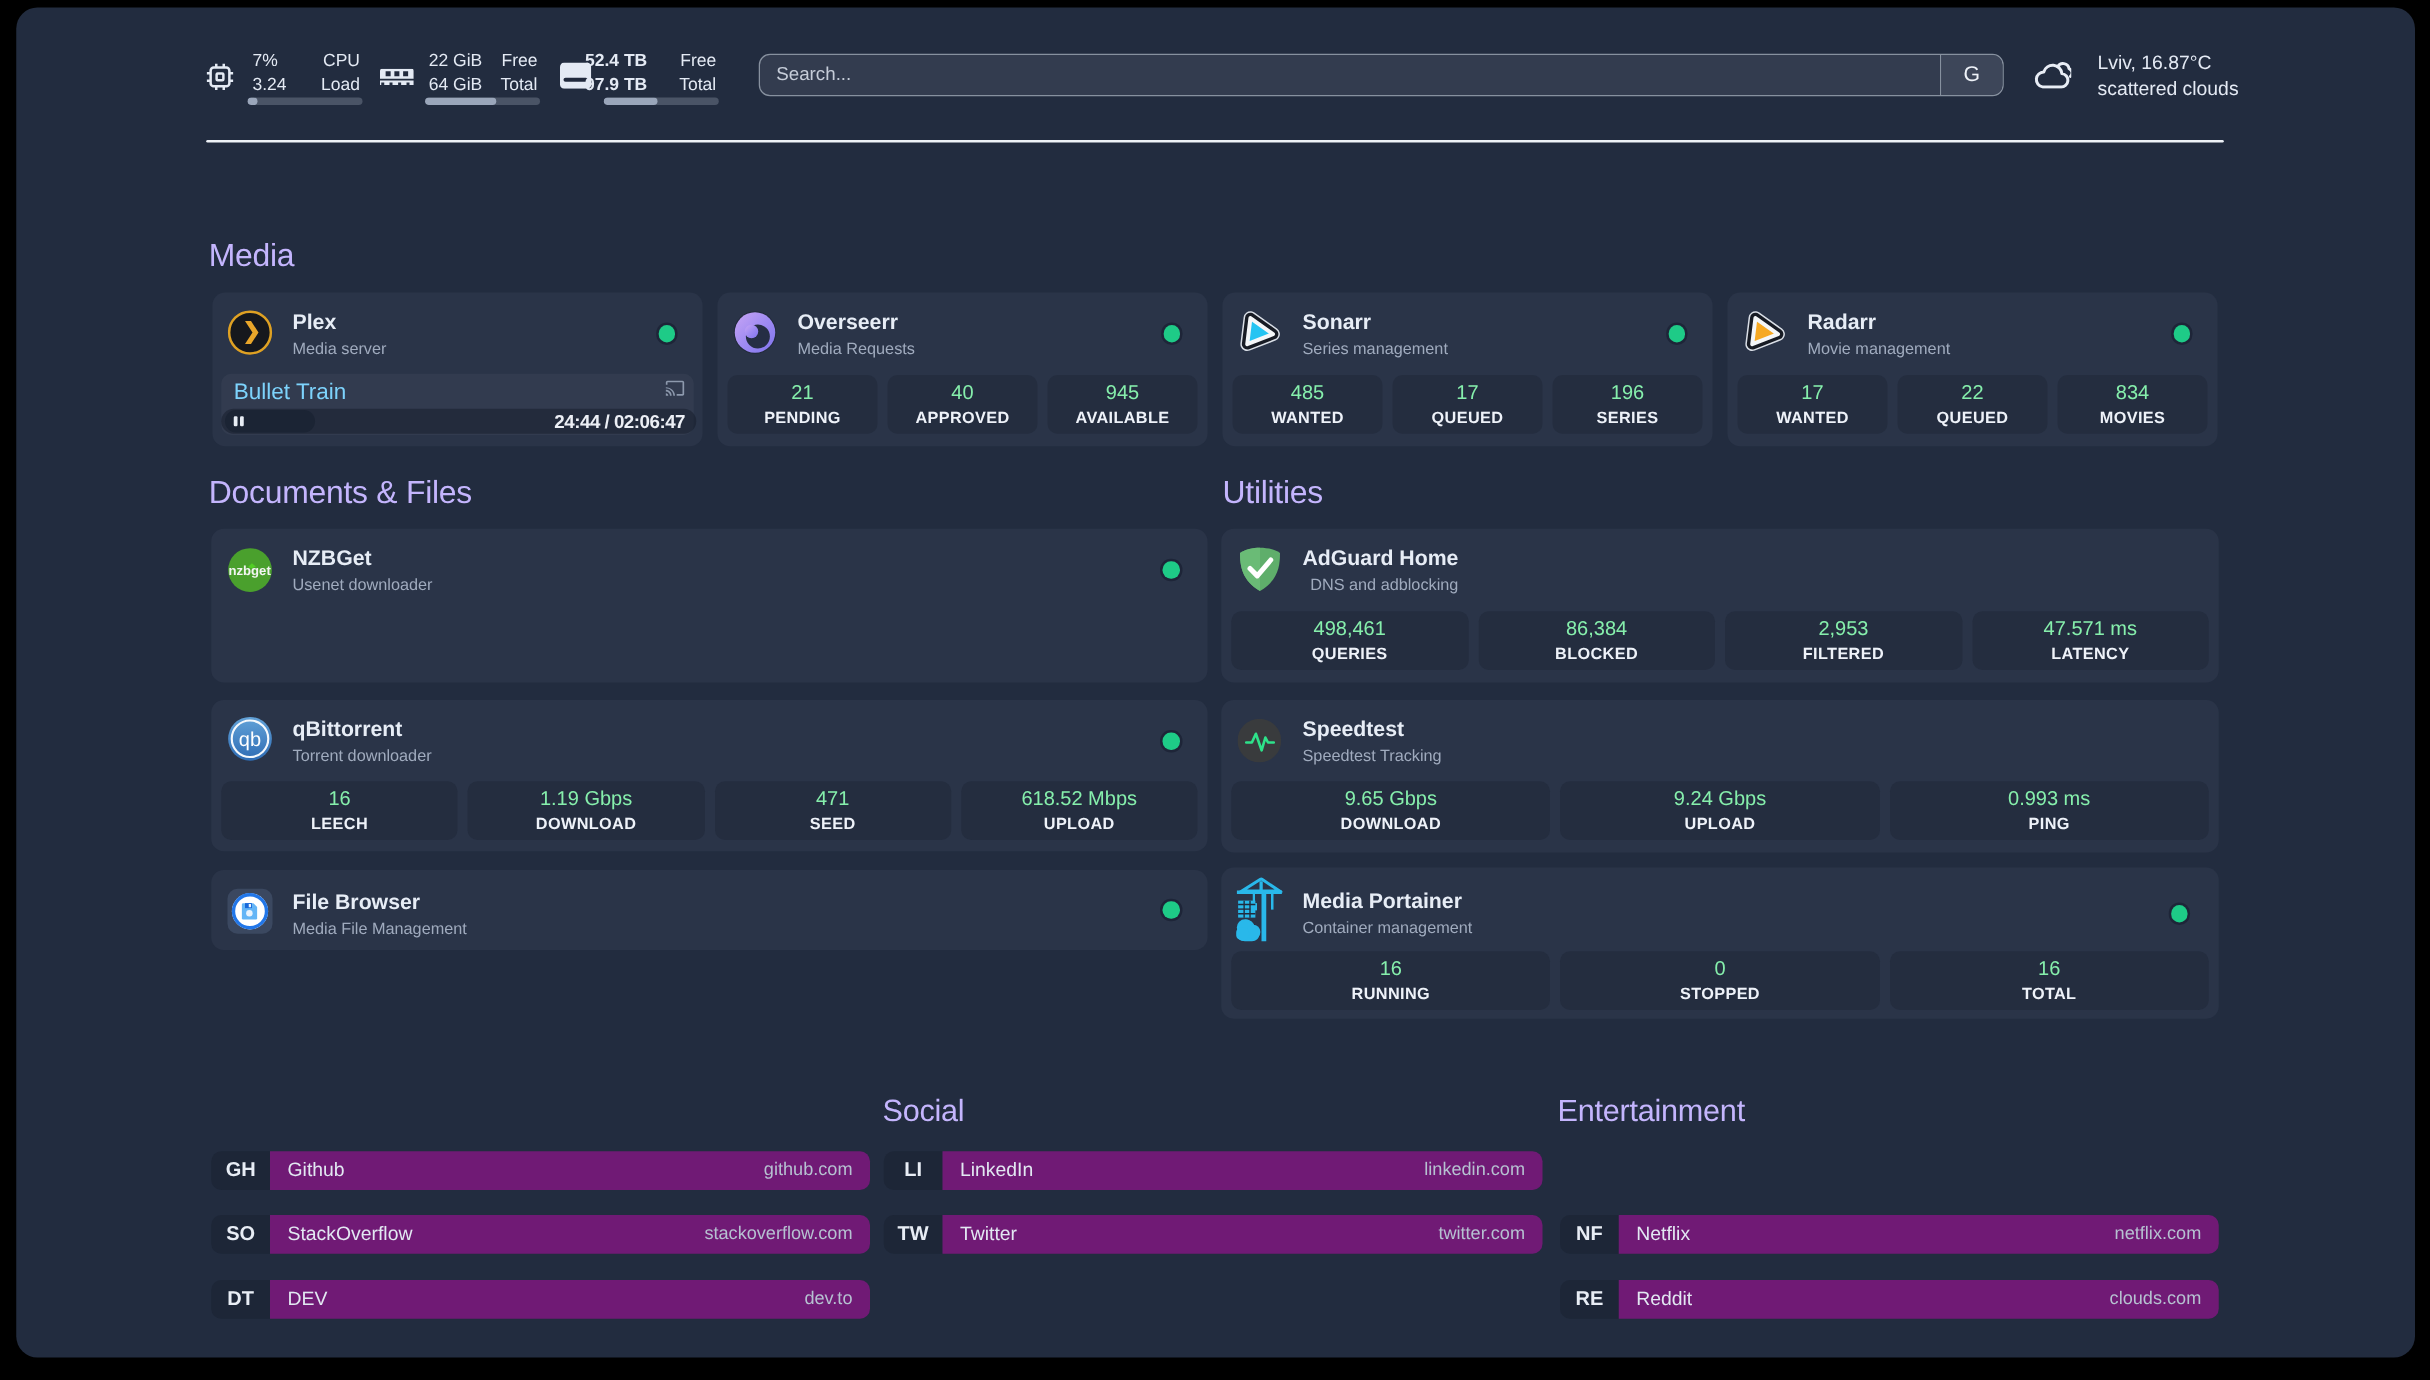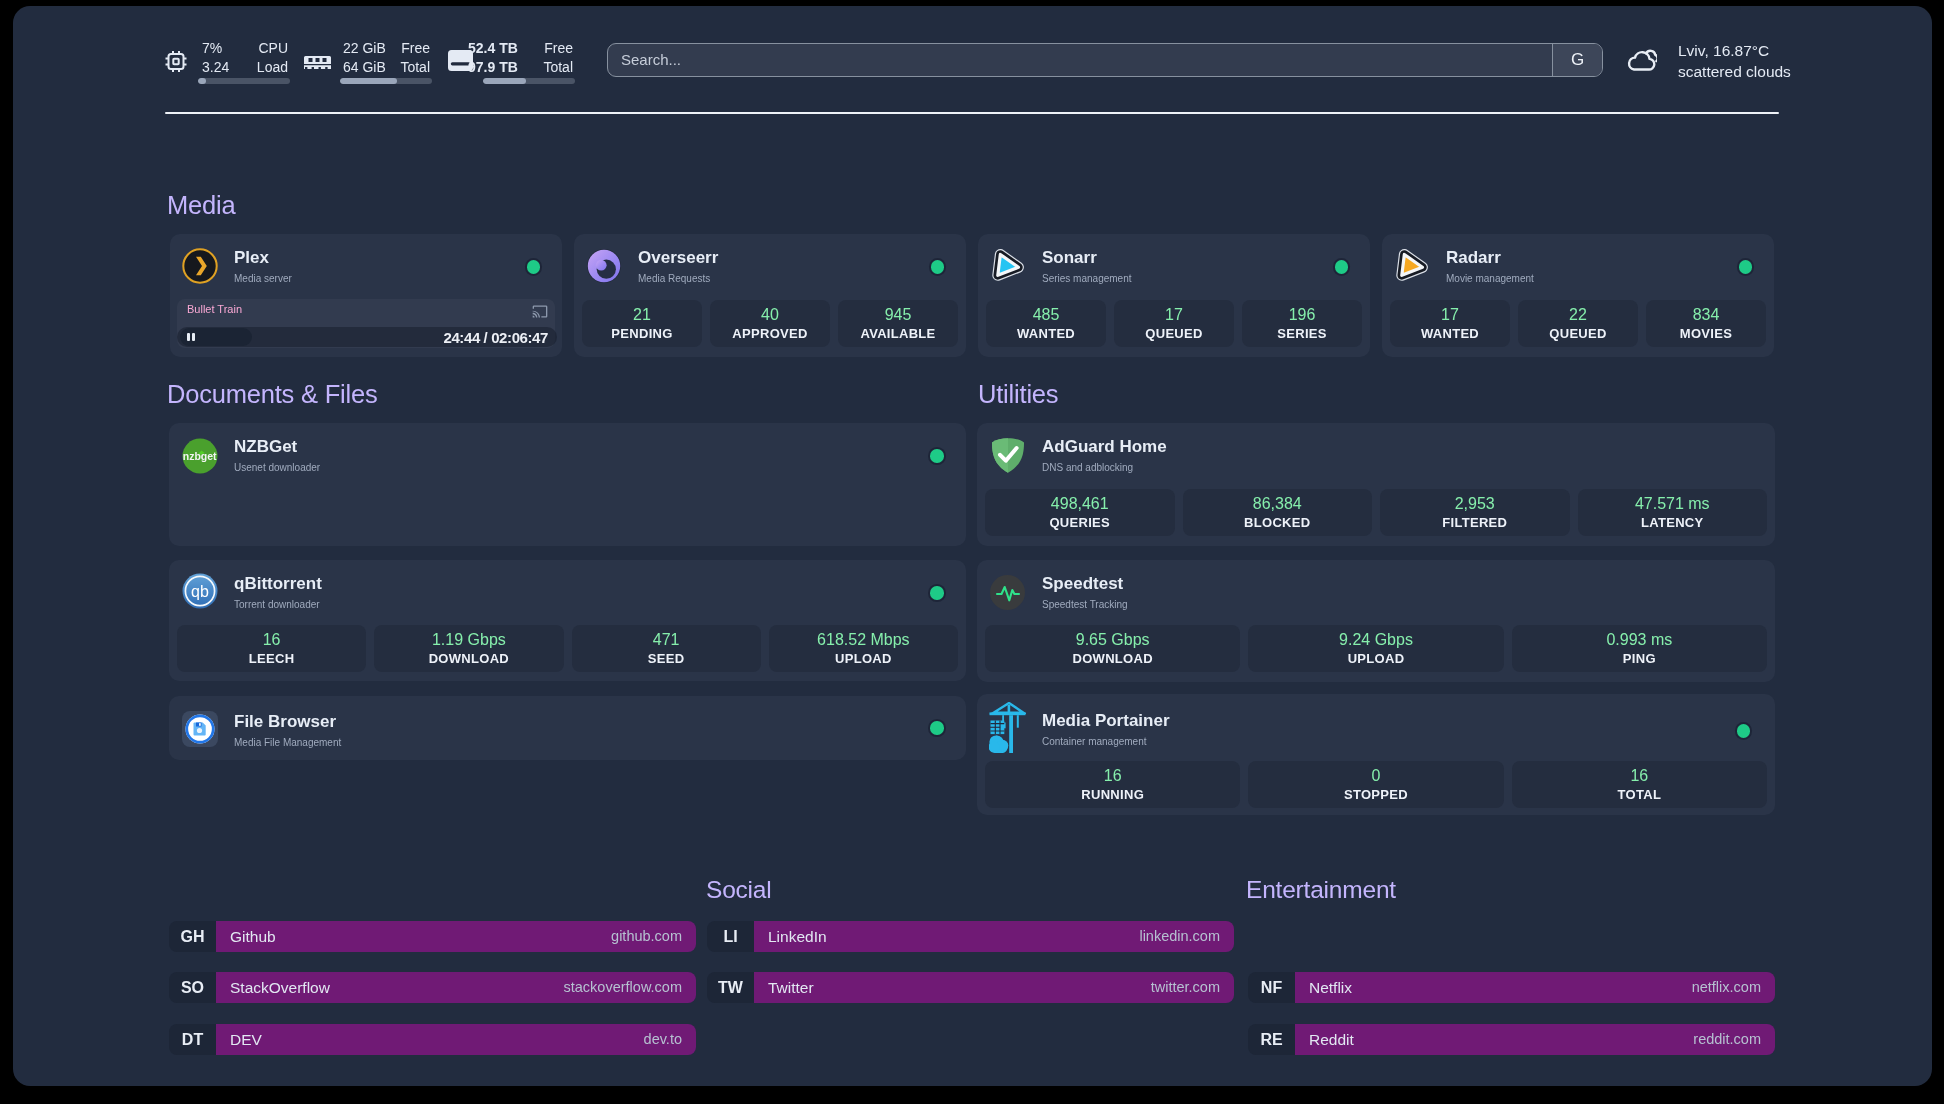--- a/index.html
+++ b/index.html
@@ -26,21 +26,21 @@
   .bar>i{display:block;height:100%;background:#9aa6ba;border-radius:3px;}
   .search{position:absolute;left:607px;top:43px;width:996px;height:34px;border:1.5px solid #87919f;border-radius:9px;background:#333c4f;}
   .search .ph{position:absolute;left:13px;top:7px;font-size:15px;color:#c6cdd9;}
   .search .g{position:absolute;right:0;top:0;width:50px;height:32px;background:#3d4659;border-left:1.5px solid #87919f;border-radius:0 8px 8px 0;text-align:center;line-height:32px;font-size:17px;color:#eef2f8;}
 
   .sect{position:absolute;font-size:25.5px;color:#c4b5fd;font-weight:400;letter-spacing:-0.2px;}
 
   .card{position:absolute;background:var(--card);border-radius:10px;}
   .icontitle{position:absolute;left:64px;top:13px;}
   .icontitle .t{font-size:17px;font-weight:700;color:var(--title);line-height:21px;}
-  .icontitle .s{font-size:10px;color:var(--sub);line-height:21px;}
+  .icontitle .s{font-size:13px;color:var(--sub);line-height:21px;text-align:right;}
   .dot{position:absolute;width:13.5px;height:13.5px;border-radius:50%;background:var(--dot);box-shadow:0 0 0 2px rgba(16,20,38,0.45);}
   .stats{position:absolute;left:8px;right:8px;display:flex;gap:8px;}
   .stat{flex:1;background:var(--statbox);border-radius:8px;height:47px;text-align:center;padding-top:4px;}
   .stat .n{font-size:16px;color:#86efac;line-height:21px;}
   .stat .l{font-size:13px;font-weight:700;color:var(--label);letter-spacing:.3px;line-height:18px;}
 
   .bmrow{position:absolute;height:31px;}
   .bmab{position:absolute;left:0;top:0;width:47px;height:31px;background:#1d2637;border-radius:8px 0 0 8px;text-align:center;line-height:31px;font-size:16px;font-weight:700;color:#e8edf5;}
   .bmbar{position:absolute;left:47px;right:0;top:0;height:31px;background:#701a75;border-radius:0 8px 8px 0;}
   .bmbar .nm{position:absolute;left:14px;top:6.5px;font-size:15.5px;color:#e2e8f2;}
@@ -114,21 +114,21 @@
         <circle cx="18" cy="18" r="16.7" fill="#16181d" stroke="#dfa123" stroke-width="2"></circle>
         <path d="M14 8.8h4.8L24.8 18l-6 9.2H14L20 18z" fill="#e9a62a"></path>
       </svg>
     </div>
     <div class="icontitle">
         <div class="t">Plex</div>
         <div class="s">Media server</div>
       </div>
     <div class="dot" style="right:22px;top:26px;"></div>
     <div class="abs" style="left:7px;top:65px;width:378px;height:49px;background:rgba(255,255,255,0.04);border-radius:8px;">
-      <div class="abs" style="left:10px;top:4px;font-size:11px;color:#f9a8d4;">Bullet Train</div>
+      <div class="abs" style="left:10px;top:4px;font-size:18px;color:#7dd3fc;">Bullet Train</div>
       <div class="abs" style="right:8px;top:5px;width:15px;height:13px;">
         <svg width="16" height="13" viewBox="0 0 24 18" fill="#8d99ad">
           <path d="M21 0H3C1.9 0 1 .9 1 2v3h2V2h18v14h-7v2h7c1.1 0 2-.9 2-2V2c0-1.1-.9-2-2-2zM1 15v3h3c0-1.66-1.34-3-3-3zm0-4v2c2.76 0 5 2.24 5 5h2c0-3.87-3.13-7-7-7zm0-4v2c4.97 0 9 4.03 9 9h2C12 12.92 7.07 8 1 8z"></path>
         </svg>
       </div>
       <div class="abs" style="left:0px;top:28px;width:380px;height:20px;background:rgba(18,24,38,0.45);border-radius:10px;">
         <div class="abs" style="left:3px;top:1px;width:72px;height:18px;background:var(--pill);border-radius:9px;">
           <div class="abs" style="left:7px;top:5px;width:3px;height:8px;background:#e8edf5;border-radius:1px;"></div>
           <div class="abs" style="left:12px;top:5px;width:3px;height:8px;background:#e8edf5;border-radius:1px;"></div>
         </div>
@@ -459,16 +459,16 @@
     <div class="bmab">NF</div>
     <div class="bmbar">
         <div class="nm">Netflix</div>
         <div class="dm">netflix.com</div>
       </div>
   </div>
   <div class="bmrow" style="left:1248px;top:1024px;width:527px;">
     <div class="bmab">RE</div>
     <div class="bmbar">
         <div class="nm">Reddit</div>
-        <div class="dm">reddit.com</div>
+        <div class="dm">clouds.com</div>
       </div>
   </div>
 </div>
 
 </body></html>

